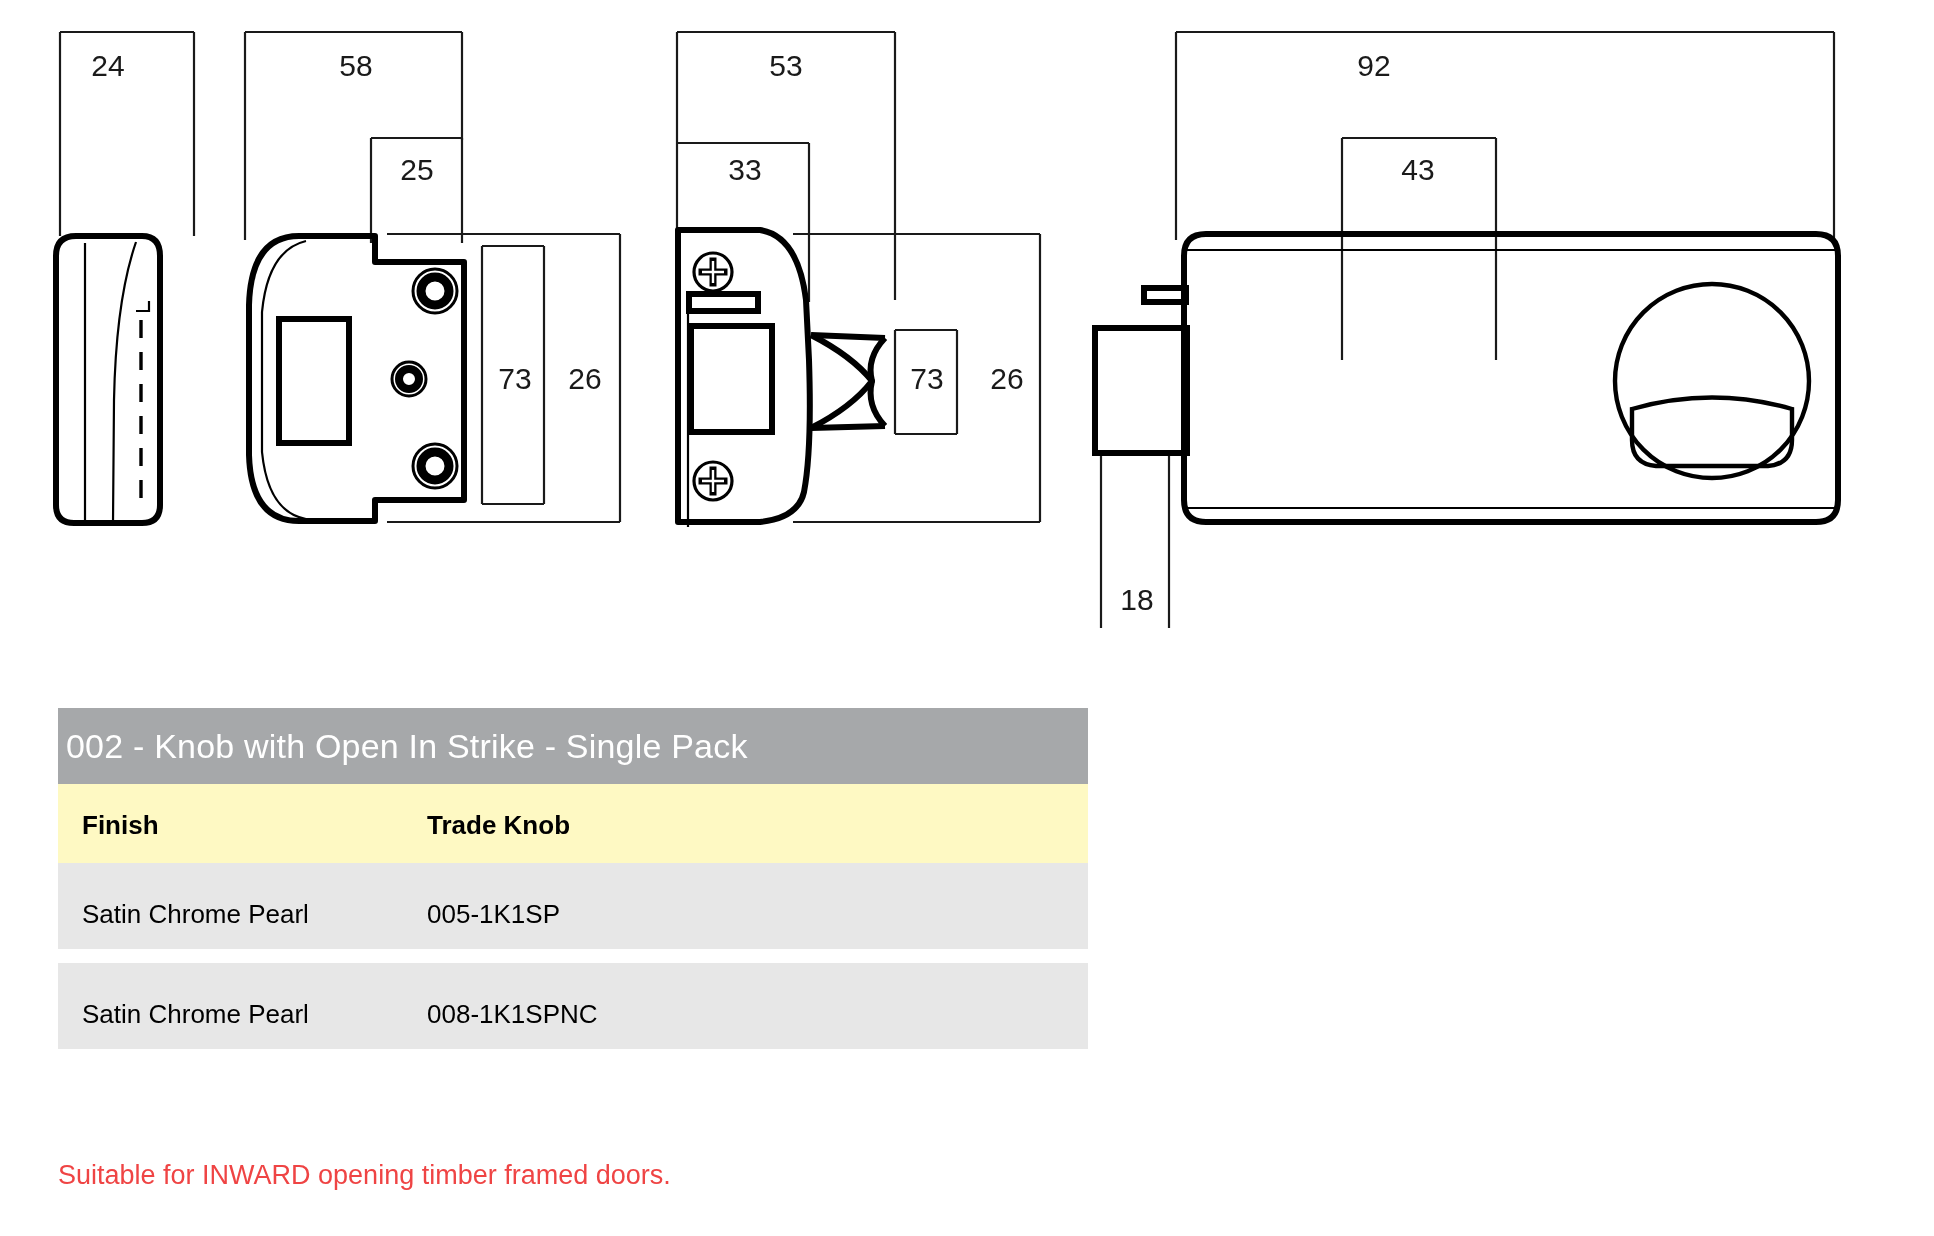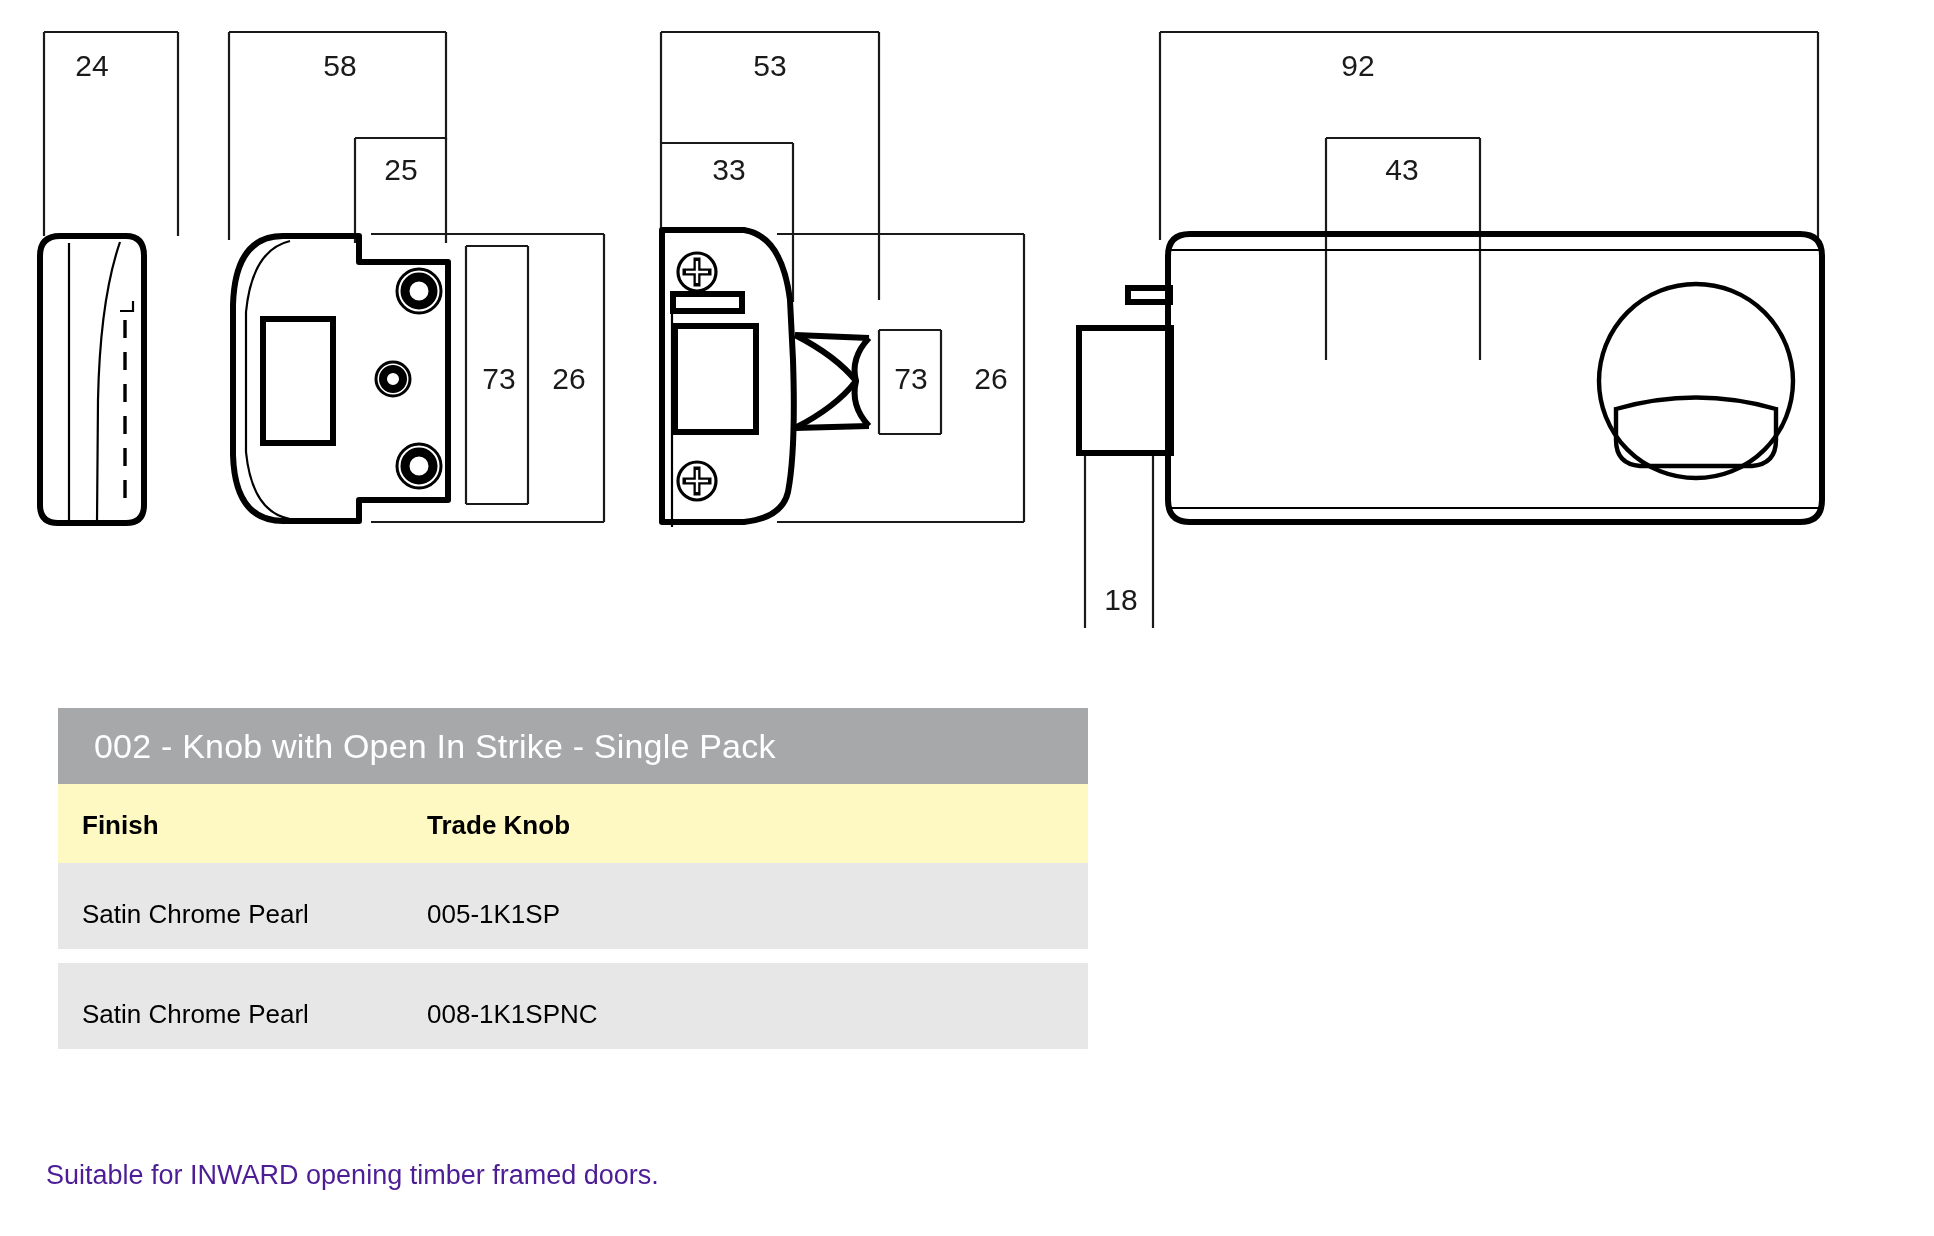--- a/index.html
+++ b/index.html
@@ -12,21 +12,21 @@
     height: 1236px;
     position: relative;
     overflow: hidden;
     font-family: "Liberation Sans", sans-serif;
     color: #000000;
   }
 
   
   #drawing-area {
     position: absolute;
-    left: 0; top: 0;
+    left: 16px; top: 0;
     width: 1870px;
     height: 680px;
   }
   #drawing-svg { display: block; }
 
   .dim-text {
     font-family: "Liberation Sans", sans-serif;
     font-size: 30px;
     fill: #1a1a1a;
     text-anchor: middle;
@@ -39,21 +39,21 @@
     left: 58px;
     top: 708px;
     width: 1030px;
   }
 
   #product-title-bar {
     background: #a6a8aa;
     height: 76px;
     display: flex;
     align-items: center;
-    padding-left: 36px;
+    padding-left: 8px;
     box-sizing: border-box;
   }
   #product-title-bar .title-text {
     color: #ffffff;
     font-size: 34px;
     font-weight: 400;
     letter-spacing: 0.2px;
     white-space: nowrap;
   }
 
@@ -89,24 +89,24 @@
     padding: 30px 0 24px 24px;
   }
   .spec-table tr.gap-row td {
     background: #ffffff;
     height: 14px;
     padding: 0;
   }
 
   #footnote {
     position: absolute;
-    left: 46px;
+    left: 58px;
     top: 1160px;
     font-size: 27px;
-    color: #4c1d95;
+    color: #ef4444;
     white-space: nowrap;
     text-align: center;
   }
 </style>
 </head>
 <body>
 
 <div id="drawing-area">
   <svg id="drawing-svg" width="1934" height="680" viewBox="0 0 1934 680">
 

